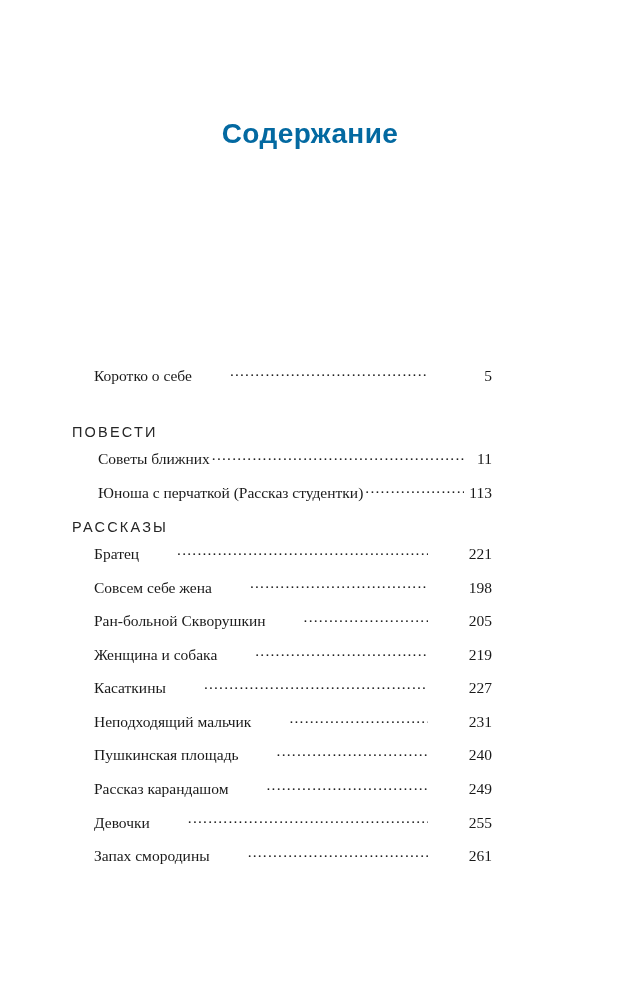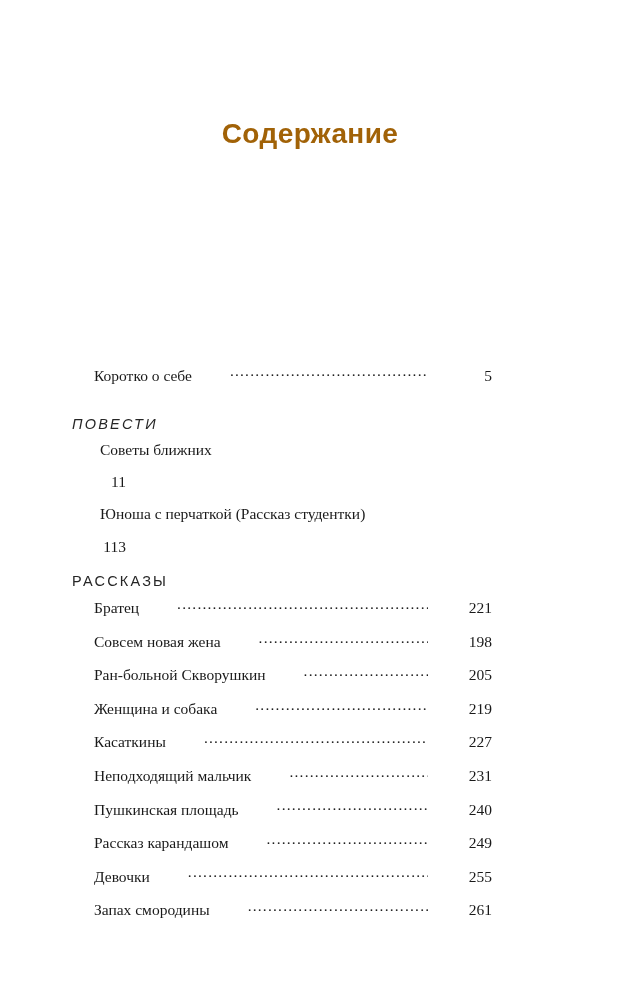--- a/index.html
+++ b/index.html
@@ -19,56 +19,54 @@
   .toc-title {
     position: absolute;
     top: 118px;
     left: 0;
     width: 620px;
     text-align: center;
     font-family: "Liberation Sans", sans-serif;
     font-size: 28px;
     font-weight: bold;
     letter-spacing: 0.4px;
-    color: #a16207;
+    color: #0369a1;
   }
   .toc-body {
     position: absolute;
     top: 365px;
     left: 72px;
     width: 420px;
   }
   .section-head {
     font-family: "Liberation Sans", sans-serif;
     font-size: 14.5px;
     letter-spacing: 2.2px;
     color: #262626;
     margin-top: 18px;
     margin-bottom: 9px;
   }
   .section-head.first {
-    margin-top: 32px;
-    font-style: italic;
+    margin-top: 40px;
   }
   .entries {
     margin: 0;
     padding: 0;
     list-style: none;
   }
   .entry {
     display: flex;
     align-items: baseline;
     font-size: 15.5px;
     line-height: 1.1;
     margin-bottom: 15px;
     white-space: nowrap;
   }
   .entry.indent {
     padding-left: 26px;
-    flex-direction: column;
   }
   .entry.indent-small {
     padding-left: 22px;
     gap: 36px;
   }
   .entry .label {
     flex: 0 0 auto;
   }
   .entry .leader {
     flex: 1 1 auto;
@@ -125,21 +123,21 @@
     </ul>
 
     <div class="section-head">РАССКАЗЫ</div>
     <ul class="entries">
       <li class="entry indent-small">
         <span class="label">Братец</span>
         <span class="leader"></span>
         <span class="page-num">221</span>
       </li>
       <li class="entry indent-small">
-        <span class="label">Совсем новая жена</span>
+        <span class="label">Совсем себе жена</span>
         <span class="leader"></span>
         <span class="page-num">198</span>
       </li>
       <li class="entry indent-small">
         <span class="label">Ран-больной Скворушкин</span>
         <span class="leader"></span>
         <span class="page-num">205</span>
       </li>
       <li class="entry indent-small">
         <span class="label">Женщина и собака</span>

